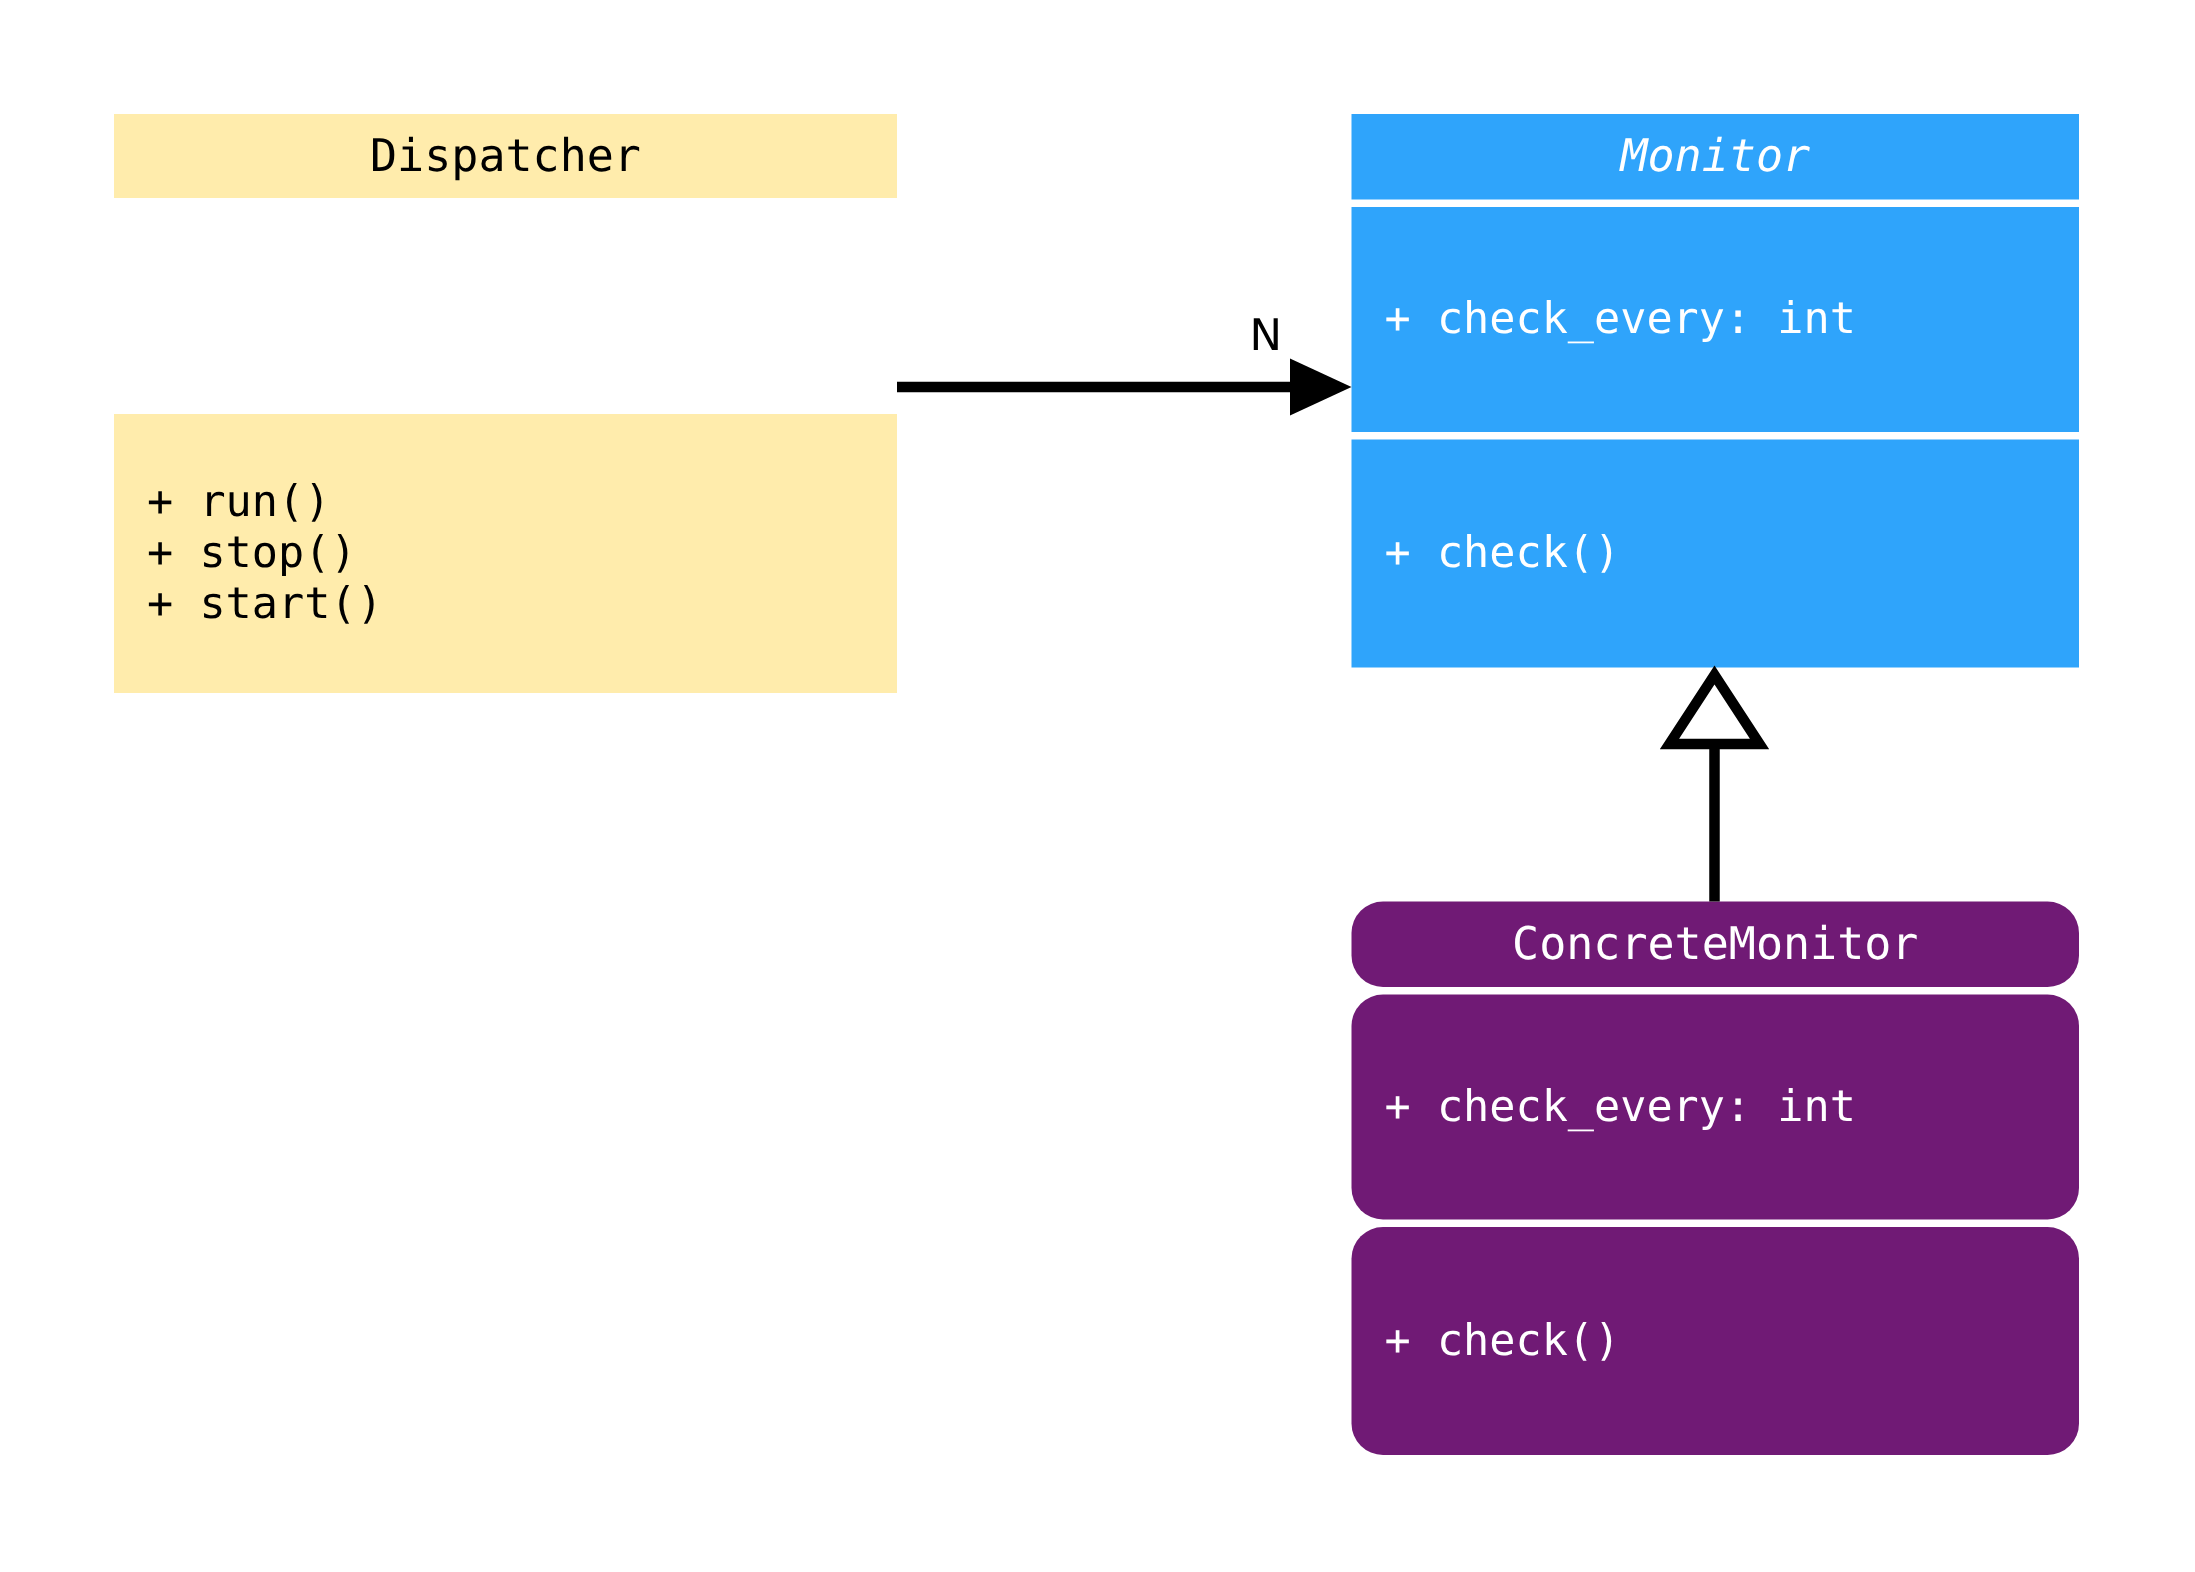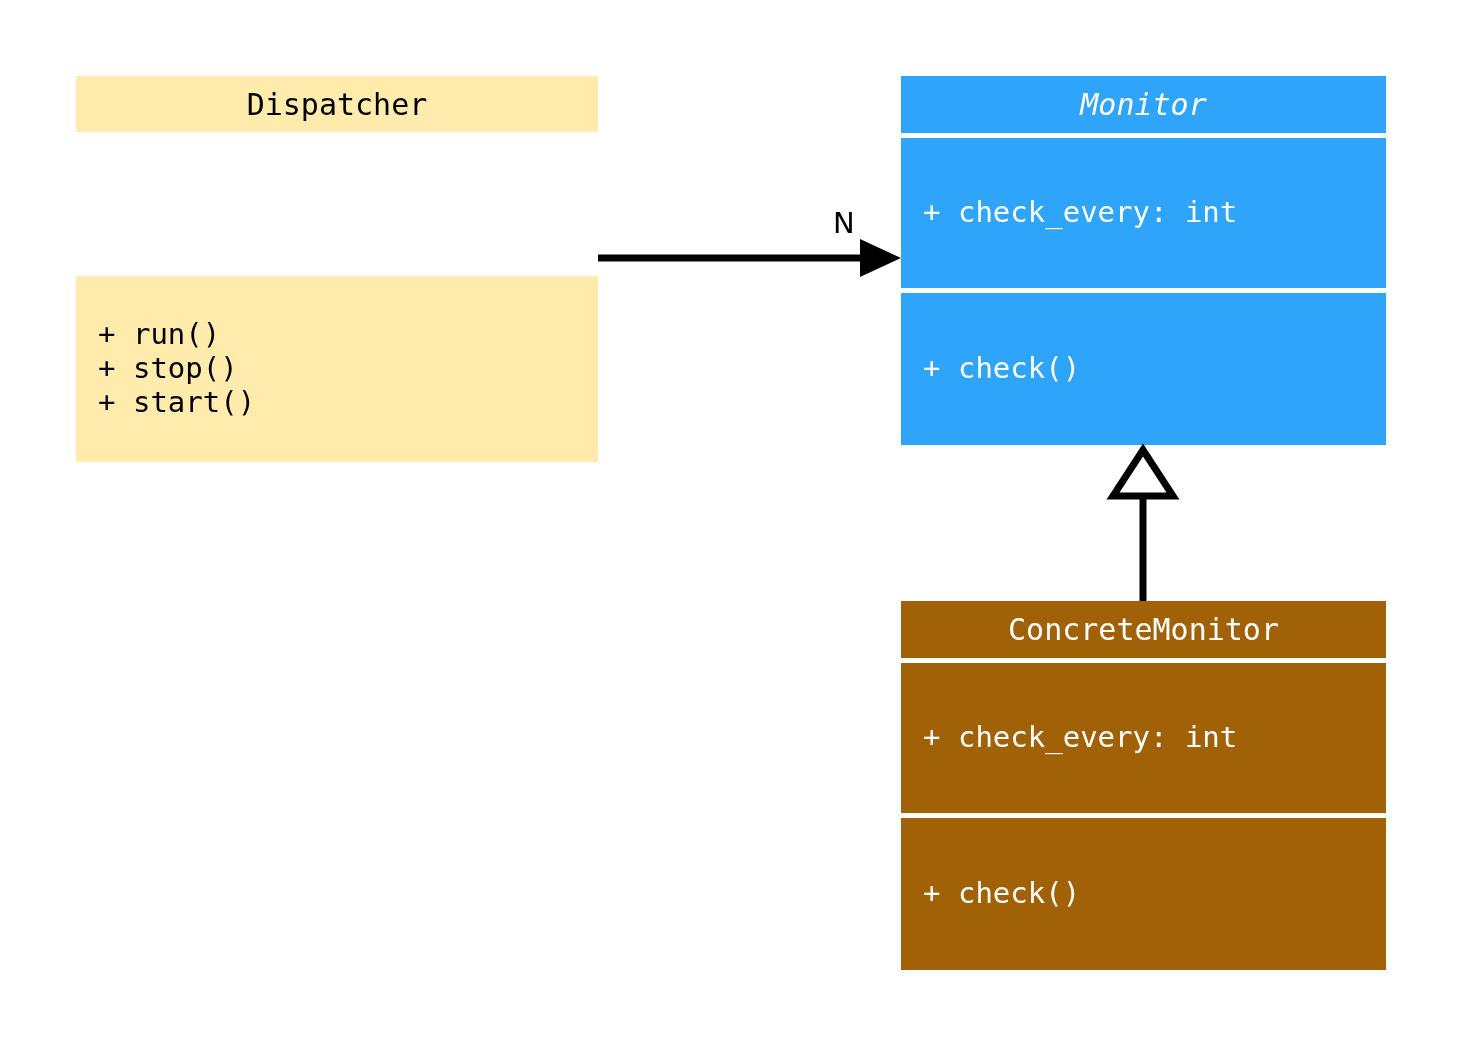--- a/index.html
+++ b/index.html
@@ -59,21 +59,21 @@
 
   
   .theme-dispatcher .compartment { background: #ffecac; }
   .theme-dispatcher .class-title,
   .theme-dispatcher .member-line { color: #000000; }
 
   .theme-monitor .compartment { background: #2fa4fb; }
   .theme-monitor .class-title,
   .theme-monitor .member-line { color: #ffffff; }
 
-  .theme-concrete .compartment { background: #a16207; }
+  .theme-concrete .compartment { background: #701a75; border-radius: 21px; }
   .theme-concrete .class-title,
   .theme-concrete .member-line { color: #ffffff; }
 
   
   .edge-svg {
     position: absolute;
     left: 0;
     top: 0;
     width: 1463px;
     height: 1048px;

